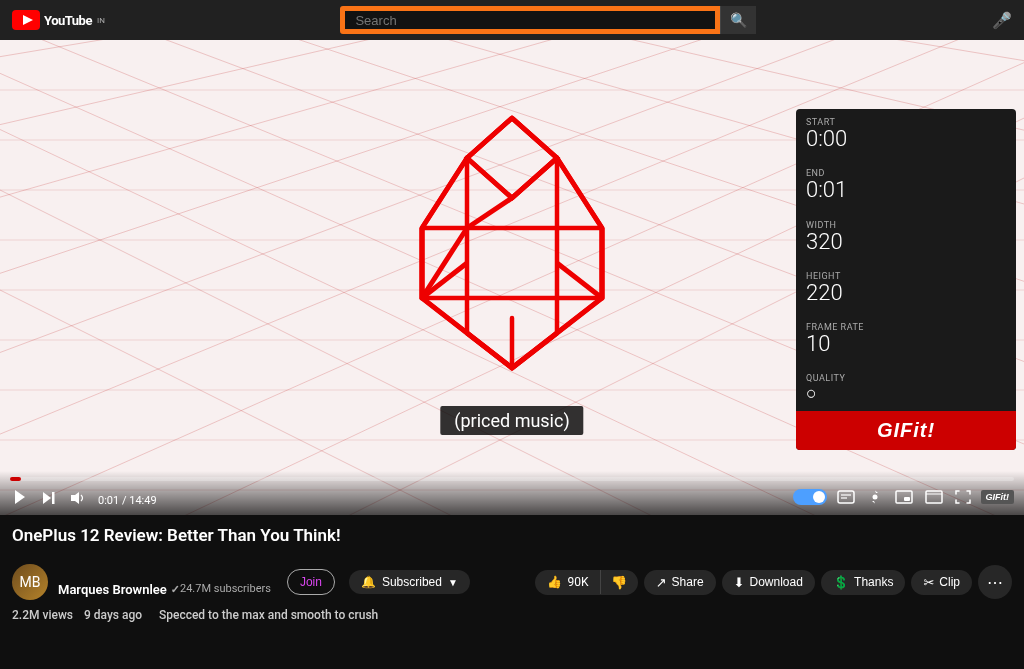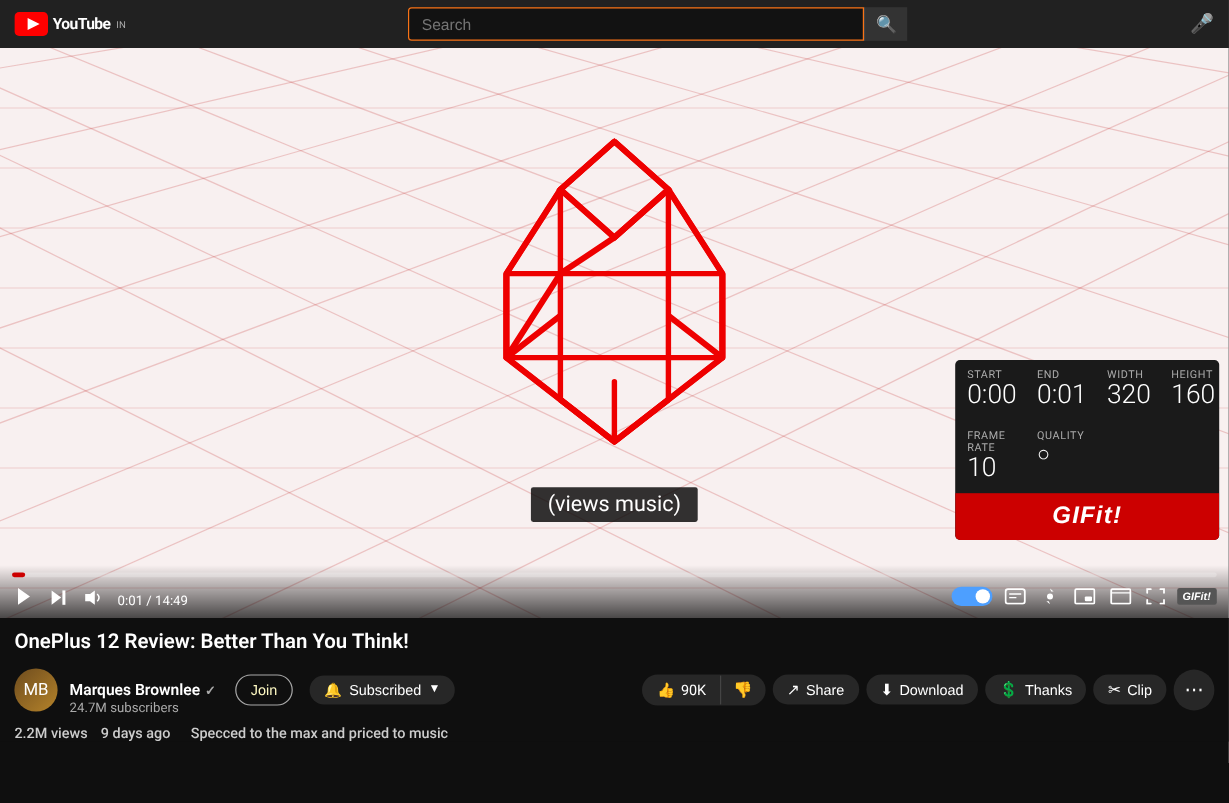--- a/index.html
+++ b/index.html
@@ -41,21 +41,21 @@
       flex: 1;
       display: flex;
       justify-content: center;
     }
     .search-bar {
       display: flex;
       align-items: center;
       width: 380px;
       height: 28px;
       background: #121212;
-      border: 1px solid #f97316;
+      border: 5px solid #f97316;
       border-radius: 3px 0 0 3px;
       overflow: hidden;
     }
     .search-input {
       flex: 1;
       background: transparent;
       border: none;
       outline: none;
       color: #aaa;
       font-size: 13px;
@@ -132,21 +132,21 @@
       right: 8px;
       bottom: 65px;
       width: 220px;
       background: #1a1a1a;
       border-radius: 4px;
       overflow: hidden;
     }
     .gif-panel-rows {
       padding: 8px 10px;
       display: grid;
-      grid-template-columns: 1fr 1fr 1fr 1fr;
+      grid-template-columns: 1fr;
       row-gap: 4px;
       column-gap: 4px;
       gap: 17px;
     }
     .gif-field-label {
       font-size: 9px;
       color: #aaa;
       text-transform: uppercase;
       letter-spacing: 0.5px;
     }
@@ -241,21 +241,21 @@
 
     
     .below-video {
       background: #0f0f0f;
       padding: 10px 12px 0;
     }
     .video-title {
       font-size: 17px;
       font-weight: 600;
       color: #fff;
-      margin-bottom: 8px;
+      margin-bottom: 19px;
     }
     .channel-row {
       display: flex;
       align-items: center;
       gap: 10px;
     }
     .avatar {
       width: 36px;
       height: 36px;
       border-radius: 50%;
@@ -264,21 +264,21 @@
       overflow: hidden;
       display: flex;
       align-items: center;
       justify-content: center;
       font-size: 14px;
       font-weight: 400;
       color: #fff;
     }
     .channel-info {
       display: flex;
-      flex-direction: column;
+      flex-direction: row;
       margin-top: 15px;
     }
     .channel-name {
       font-size: 13px;
       font-weight: 600;
       color: #fff;
       display: flex;
       align-items: center;
       gap: 4px;
     }
@@ -286,21 +286,21 @@
       font-size: 11px;
       color: #aaa;
     }
     .check-icon {
       font-size: 11px;
       color: #aaa;
     }
     .join-btn {
       background: none;
       border: 1px solid #aaa;
-      color: #fef9c3;
+      color: #d946ef;
       font-size: 12px;
       padding: 5px 12px;
       border-radius: 18px;
       cursor: pointer;
       margin-left: 6px;
     }
     .subscribed-btn {
       display: flex;
       align-items: center;
       gap: 6px;
@@ -483,40 +483,40 @@
       <line x1="50" y1="130" x2="230" y2="130" stroke="#e00" stroke-width="4.5"></line>
       <line x1="50" y1="200" x2="230" y2="200" stroke="#e00" stroke-width="4.5"></line>
 
       <polyline points="140,20 185,60 140,100 95,60 140,20" fill="none" stroke="#e00" stroke-width="4.5"></polyline>
 
       <polyline points="140,270 140,220" fill="none" stroke="#e00" stroke-width="4.5" stroke-linecap="round"></polyline>
     </svg>
   </div>
 
   <div class="subtitle-bar">
-    <span>(views music)</span>
+    <span>(priced music)</span>
   </div>
 
   <div class="gif-panel">
     <div class="gif-panel-rows">
       <div>
         <div class="gif-field-label">START</div>
         <div class="gif-field-value">0:00</div>
       </div>
       <div>
         <div class="gif-field-label">END</div>
         <div class="gif-field-value">0:01</div>
       </div>
       <div>
         <div class="gif-field-label">WIDTH</div>
         <div class="gif-field-value">320</div>
       </div>
       <div>
         <div class="gif-field-label">HEIGHT</div>
-        <div class="gif-field-value">160</div>
+        <div class="gif-field-value">220</div>
       </div>
       <div>
         <div class="gif-field-label">FRAME RATE</div>
         <div class="gif-field-value">10</div>
       </div>
       <div>
         <div class="gif-field-label">QUALITY</div>
         <div class="gif-field-value gif-quality-circle" style="font-size:18px;">○</div>
       </div>
     </div>
@@ -648,15 +648,15 @@
       </button>
 
       <button class="dots-btn">
         <span>⋯</span>
       </button>
     </div>
   </div>
   <div class="stats-row">
     <span>2.2M views</span>
     <span>9 days ago</span>
-    &nbsp;&nbsp;<span>Specced to the max and priced to music</span>
+    &nbsp;&nbsp;<span>Specced to the max and smooth to crush</span>
   </div>
 </div>
 
 </body></html>

